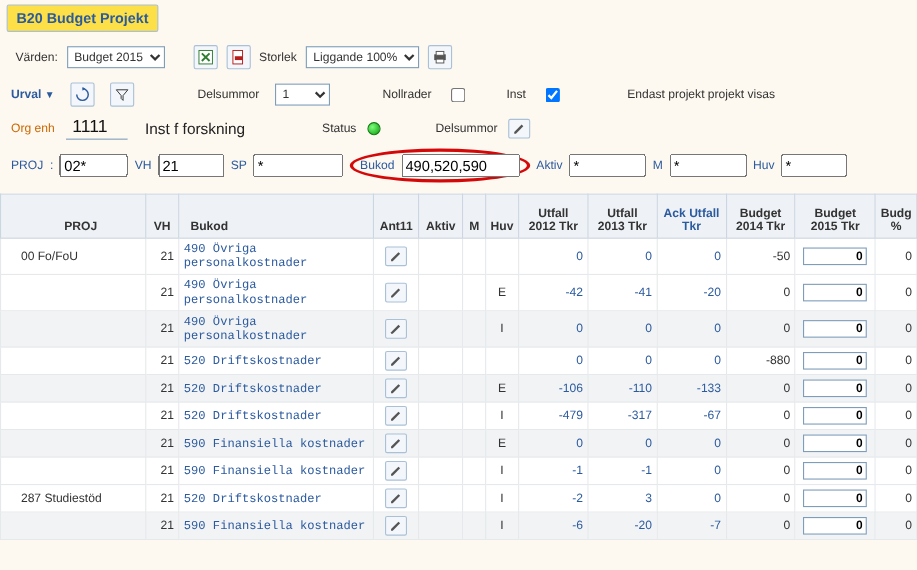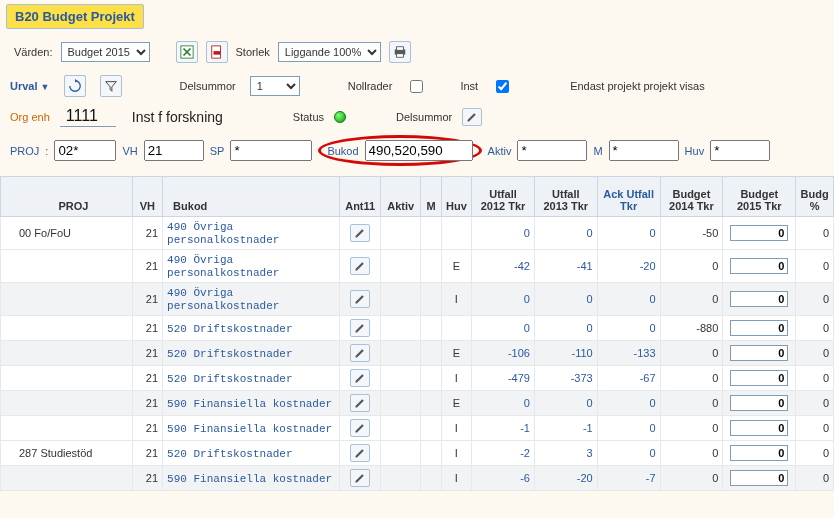--- a/index.html
+++ b/index.html
@@ -381,21 +381,21 @@
         <td><a class="link">520 Driftskostnader</a></td>
         <td class="c"><span class="pencil-btn">
             <svg viewBox="0 0 16 16">
               <path d="M2 14 L4 14 L13 5 L11 3 L2 12 Z" fill="#555"></path>
             </svg>
           </span></td>
         <td></td>
         <td class="c"></td>
         <td class="c">I</td>
         <td class="num">-479</td>
-        <td class="num">-373</td>
+        <td class="num">-317</td>
         <td class="num">-67</td>
         <td class="r">0</td>
         <td class="c"><input class="inbox" value="0" style=""></td>
         <td class="r">0</td>
       </tr>
       <tr class="stripe">
         <td class="col-proj"></td>
         <td class="r">21</td>
         <td><a class="link">590 Finansiella kostnader</a></td>
         <td class="c"><span class="pencil-btn">

